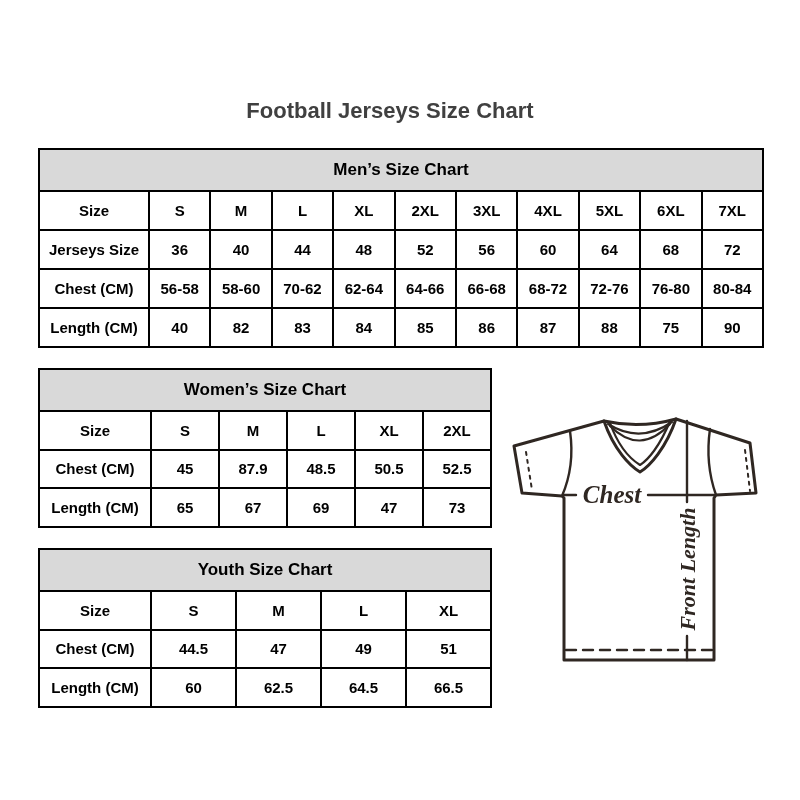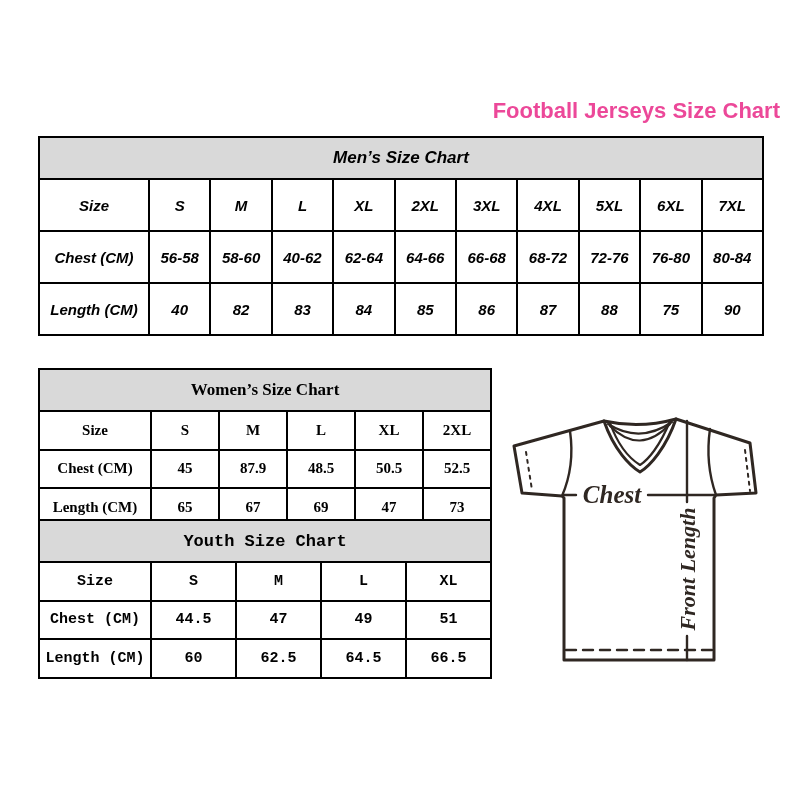--- a/index.html
+++ b/index.html
@@ -14,32 +14,32 @@
     background: #ffffff;
     font-family: "Liberation Sans", sans-serif;
     color: #000000;
     overflow: hidden;
   }
   .page-title {
     position: absolute;
     top: 98px;
     left: 0;
     width: 780px;
-    text-align: right;
+    text-align: center;
     font-size: 22px;
     font-weight: bold;
     letter-spacing: 0px;
-    color: #ec4899;
+    color: #404040;
   }
   .size-table-wrap {
     position: absolute;
   }
-  #mens-table-wrap   { left: 38px; top: 136px; width: 724px; height: 200px; font-style: italic; }
-  #womens-table-wrap { left: 38px; top: 368px; width: 452px; height: 160px; font-family: Liberation Serif, serif; }
-  #youth-table-wrap  { left: 38px; top: 519px; width: 452px; height: 160px; font-family: Liberation Mono, monospace; }
+  #mens-table-wrap   { left: 38px; top: 148px; width: 724px; height: 200px; }
+  #womens-table-wrap { left: 38px; top: 368px; width: 452px; height: 160px; }
+  #youth-table-wrap  { left: 38px; top: 548px; width: 452px; height: 160px; }
 
   table.size-table {
     border-collapse: collapse;
     table-layout: fixed;
     width: 100%;
     height: 100%;
   }
   table.size-table th,
   table.size-table td {
     border: 2px solid #000000;
@@ -98,24 +98,37 @@
             <td>L</td>
             <td>XL</td>
             <td>2XL</td>
             <td>3XL</td>
             <td>4XL</td>
             <td>5XL</td>
             <td>6XL</td>
             <td>7XL</td>
           </tr>
           <tr>
+            <td>Jerseys Size</td>
+            <td>36</td>
+            <td>40</td>
+            <td>44</td>
+            <td>48</td>
+            <td>52</td>
+            <td>56</td>
+            <td>60</td>
+            <td>64</td>
+            <td>68</td>
+            <td>72</td>
+          </tr>
+          <tr>
             <td>Chest (CM)</td>
             <td>56-58</td>
             <td>58-60</td>
-            <td>40-62</td>
+            <td>70-62</td>
             <td>62-64</td>
             <td>64-66</td>
             <td>66-68</td>
             <td>68-72</td>
             <td>72-76</td>
             <td>76-80</td>
             <td>80-84</td>
           </tr>
           <tr>
             <td>Length (CM)</td>

